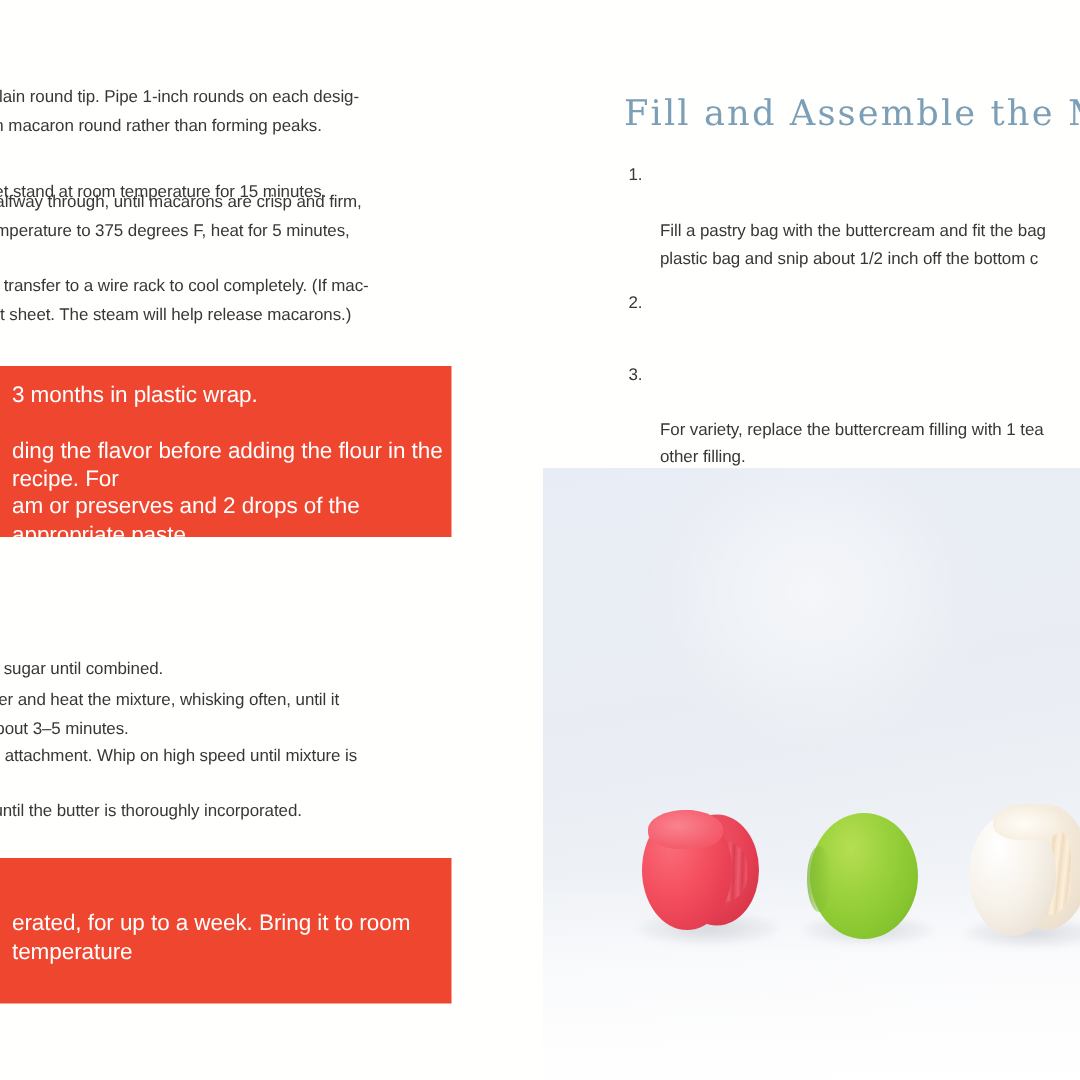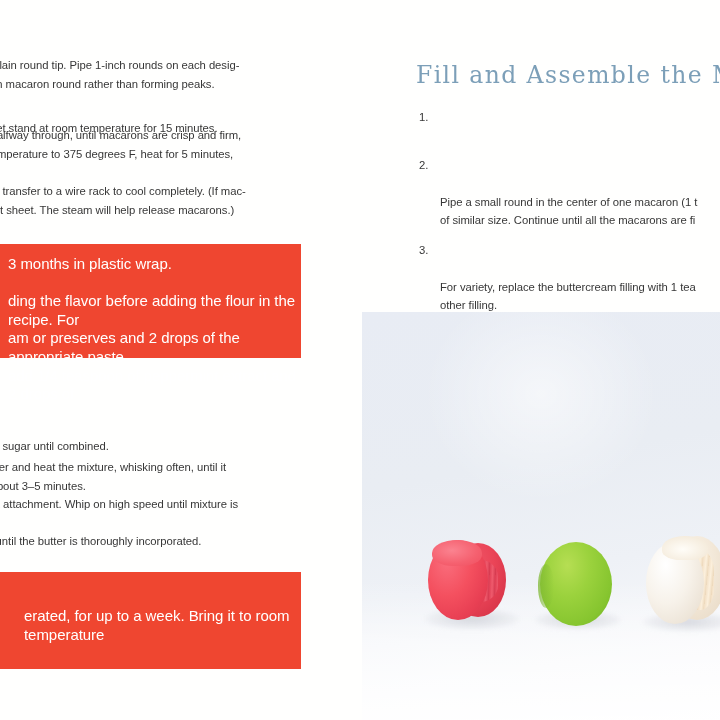--- a/index.html
+++ b/index.html
@@ -241,36 +241,36 @@
     <div class="body-para" style="top:437px;">s and sugar until combined.</div>
 
     <div class="body-para" style="top:458px;">g water and heat the mixture, whisking often, until it
 ed, about 3–5 minutes.</div>
 
     <div class="body-para" style="top:495px;">whisk attachment. Whip on high speed until mixture is</div>
 
     <div class="body-para" style="top:532px;">xing until the butter is thoroughly incorporated.</div>
 
     <div class="red-box" style="top:572px; height:97px;">
-      <div class="rb-text" style="top:35px;margin-left:16px;">erated, for up to a week. Bring it to room temperature</div>
+      <div class="rb-text" style="top:35px;">erated, for up to a week. Bring it to room temperature</div>
     </div>
   </div>
 
   <div class="right-col">
 
     <div class="section-heading">Fill and Assemble the Macar</div>
 
     <ol class="num-list">
       <li>
         <span class="marker">1.</span>
+        <span>Fill a pastry bag with the buttercream and fit the bag
+plastic bag and snip about 1/2 inch off the bottom c</span>
       </li>
       <li>
         <span class="marker">2.</span>
-        <span>Pipe a small round in the center of one macaron (1 t
-of similar size. Continue until all the macarons are fi</span>
       </li>
       <li>
         <span class="marker">3.</span>
         <span>For variety, replace the buttercream filling with 1 tea
 other filling.</span>
       </li>
     </ol>
   </div>
 
   <div class="photo">

